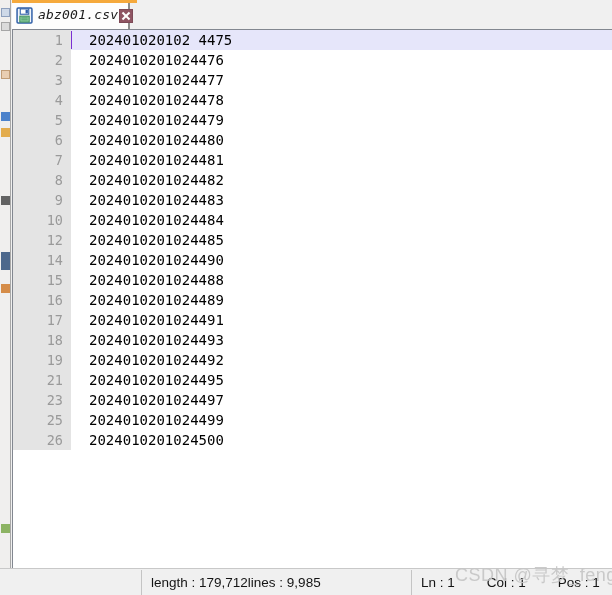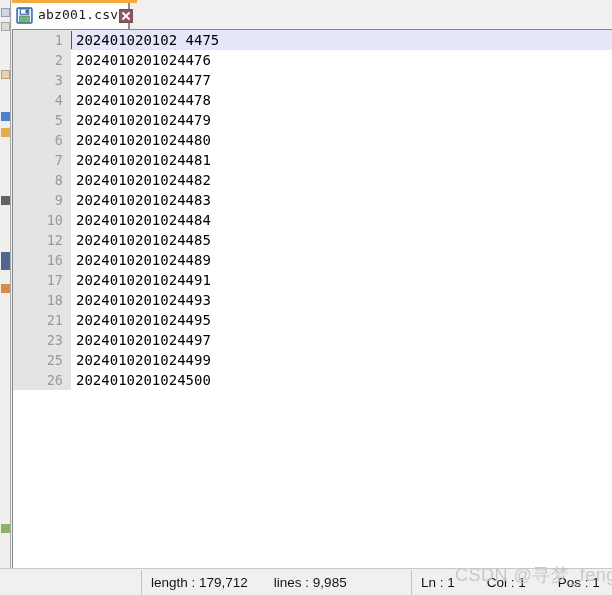--- a/index.html
+++ b/index.html
@@ -40,20 +40,21 @@
   }
   .tab {
     position: absolute;
     left: 1px; top: 0;
     width: 118px; height: 29px;
     background: #fdfdfd;
     border-right: 2px solid #8d8d8d;
     display: flex;
     align-items: center;
     padding-left: 4px;
+    font-style: italic;
   }
   .tab-topbar {
     position: absolute;
     left: 0; top: 0;
     width: 125px; height: 3px;
     background: #f5a93c;
   }
   .save-icon { width: 17px; height: 17px; flex: 0 0 auto; margin-right: 5px; margin-top: 2px; }
   .tab-label {
     font-family: "DejaVu Sans Mono", monospace;
@@ -111,21 +112,21 @@
     color: #9a9a9a;
     text-align: right;
     padding-right: 8px;
     font-family: "DejaVu Sans Mono", monospace;
     font-size: 13.5px;
     user-select: none;
   }
   .code {
     flex: 1 1 auto;
     position: relative;
-    padding-left: 5px;
+    padding-left: 18px;
     color: #000000;
     font-family: "DejaVu Sans Mono", monospace;
     font-size: 14px;
     white-space: pre;
     background: #ffffff;
   }
   .row.current .code::before {
     content: "";
     position: absolute;
     left: 0px; top: 1px;
@@ -150,21 +151,21 @@
     display: flex;
     align-items: center;
     padding: 0 9px;
   }
   .sb-sep {
     width: 1px; height: 25px;
     background: #c4c4c4;
     flex: 0 0 1px;
   }
   .sb-doc   { flex: 0 0 141px; margin-top: 36px; }
-  .sb-stats { flex: 0 0 269px; display: flex; gap: 26px; }
+  .sb-stats { flex: 0 0 269px; display: flex; }
   .sb-caret { flex: 1 1 auto;  display: flex; gap: 32px; }
 
   
   .watermark {
     position: absolute;
     left: 455px; top: 563px;
     font-size: 18px;
     color: #c6c6c6;
     opacity: .92;
     white-space: nowrap;
@@ -248,30 +249,42 @@
         </div>
         <div class="row">
           <div class="gutter">10</div>
           <div class="code">2024010201024484</div>
         </div>
         <div class="row">
           <div class="gutter">12</div>
           <div class="code">2024010201024485</div>
         </div>
         <div class="row">
+          <div class="gutter">14</div>
+          <div class="code">2024010201024490</div>
+        </div>
+        <div class="row">
+          <div class="gutter">15</div>
+          <div class="code">2024010201024488</div>
+        </div>
+        <div class="row">
           <div class="gutter">16</div>
           <div class="code">2024010201024489</div>
         </div>
         <div class="row">
           <div class="gutter">17</div>
           <div class="code">2024010201024491</div>
         </div>
         <div class="row">
           <div class="gutter">18</div>
           <div class="code">2024010201024493</div>
+        </div>
+        <div class="row">
+          <div class="gutter">19</div>
+          <div class="code">2024010201024492</div>
         </div>
         <div class="row">
           <div class="gutter">21</div>
           <div class="code">2024010201024495</div>
         </div>
         <div class="row">
           <div class="gutter">23</div>
           <div class="code">2024010201024497</div>
         </div>
         <div class="row">

